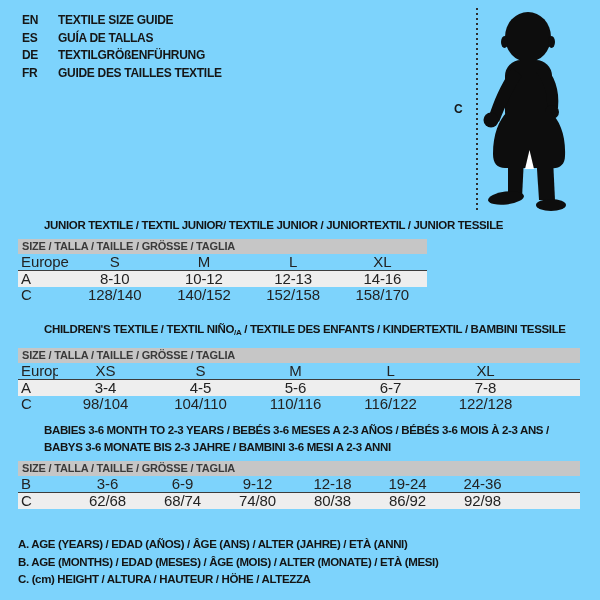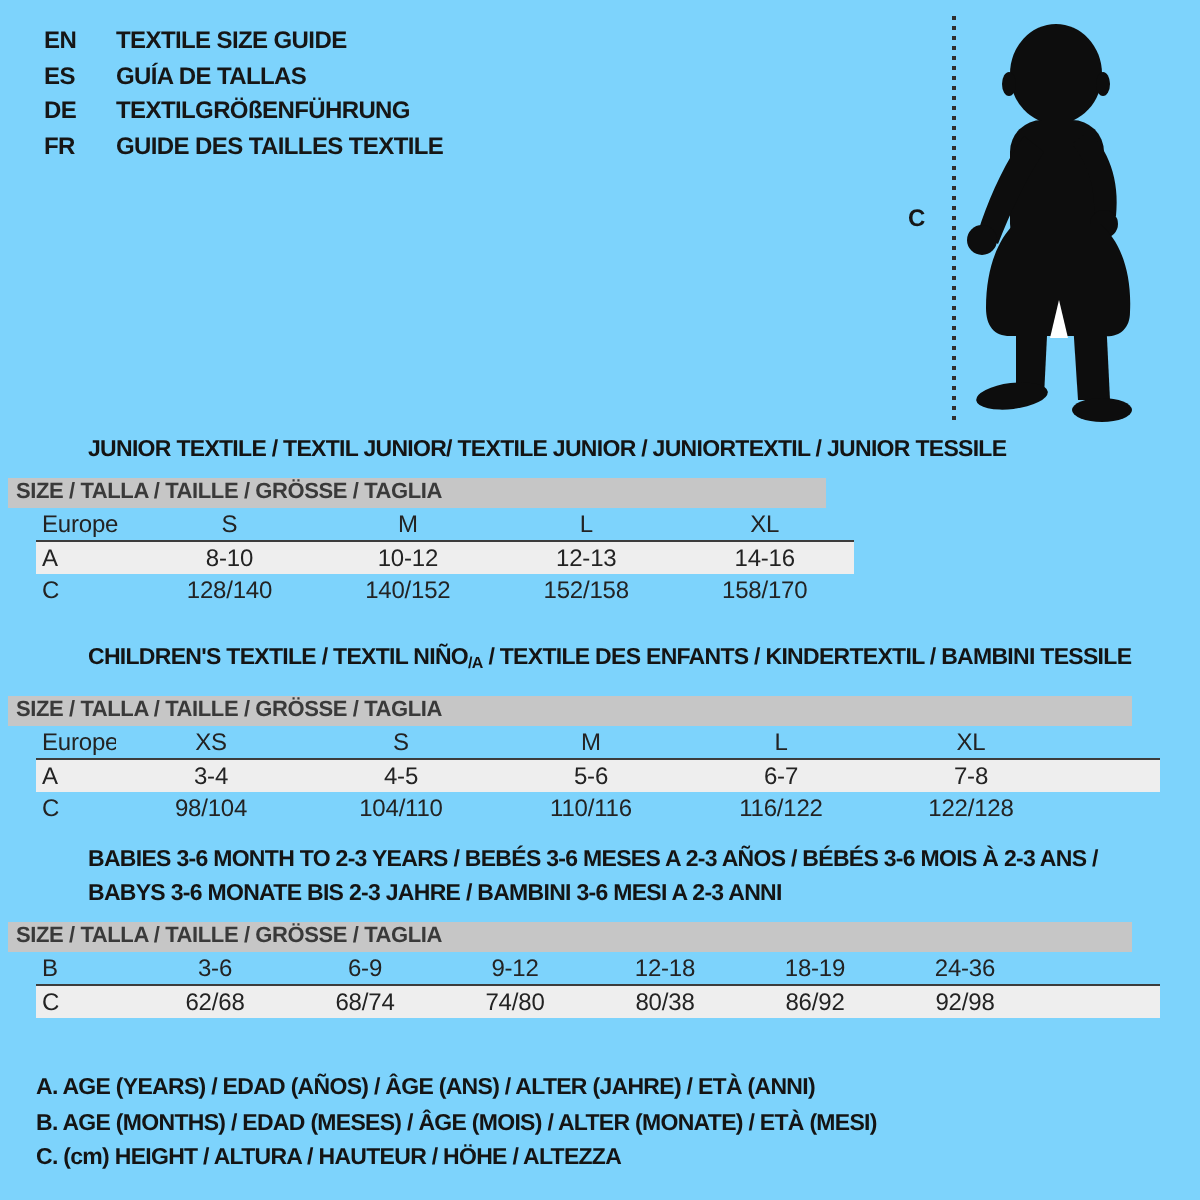--- a/index.html
+++ b/index.html
@@ -20,27 +20,27 @@
     background:repeating-linear-gradient(to bottom, #2e2e2e 0 2px, transparent 2px 5px); }
   .height-label { position:absolute; left:454px; top:102px;
     font-size:12px; font-weight:700; color:#161616; }
   .baby-svg { position:absolute; left:482px; top:8px; width:112px; height:204px; }
 
   
   .t-title { position:absolute; left:18px; font-size:11.5px; font-weight:700;
     letter-spacing:-0.35px; color:#141414; white-space:nowrap; line-height:17px;margin-left:26px; }
 
   
-  .t-bar { position:absolute; left:4px; height:15px; background:#c6c6c6;
+  .t-bar { position:absolute; left:18px; height:15px; background:#c6c6c6;
     font-size:11px; font-weight:700; letter-spacing:-0.2px; color:#3a3a3a;
     line-height:15px; padding-left:4px; white-space:nowrap; }
 
   
   table.size-table { position:absolute; left:18px; border-collapse:collapse;
-    table-layout:fixed; font-size:12px; color:#232323; letter-spacing:-0.1px; }
+    table-layout:fixed; font-size:15px; color:#232323; letter-spacing:-0.1px; }
   table.size-table td { height:16px; line-height:16px; text-align:center;
     overflow:hidden; white-space:nowrap; }
   table.size-table td.lbl { text-align:left; padding-left:3px; }
   tr.rule td { border-bottom:1px solid #3c3c3c; }
   tr.shade td { background:#eeeeee; }
 
   
   .notes { position:absolute; left:18px; top:536px; }
   .note-line { font-size:11.5px; font-weight:700; letter-spacing:-0.35px;
     color:#141414; line-height:17.5px; white-space:nowrap; }
@@ -187,21 +187,21 @@
         <col style="width:75px">
         <col>
       </colgroup>
     <tbody>
         <tr class="rule">
       <td class="lbl">B</td>
       <td>3-6</td>
       <td>6-9</td>
       <td>9-12</td>
       <td>12-18</td>
-      <td>18-19</td>
+      <td>19-24</td>
       <td>24-36</td>
       <td></td>
     </tr>
     <tr class="shade">
       <td class="lbl">C</td>
       <td>62/68</td>
       <td>68/74</td>
       <td>74/80</td>
       <td>80/38</td>
       <td>86/92</td>

